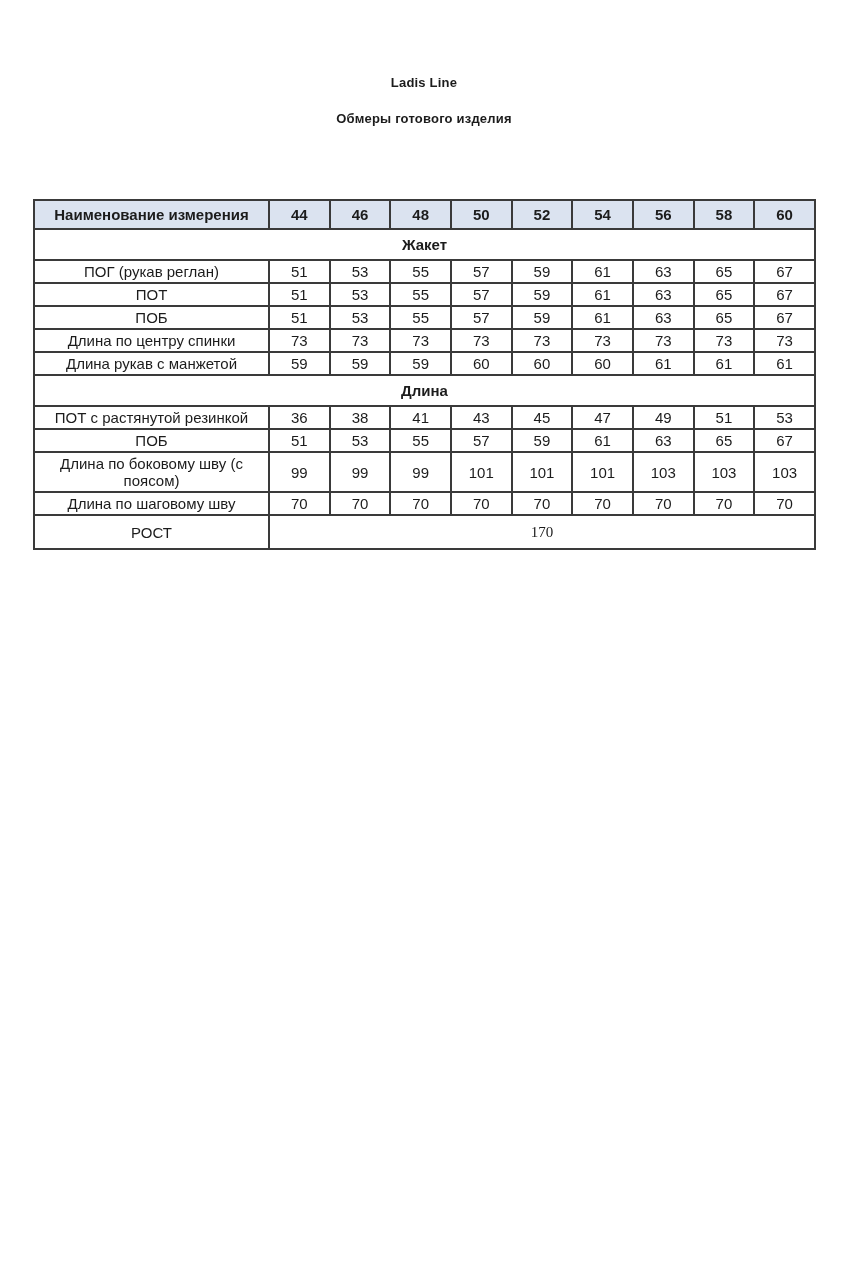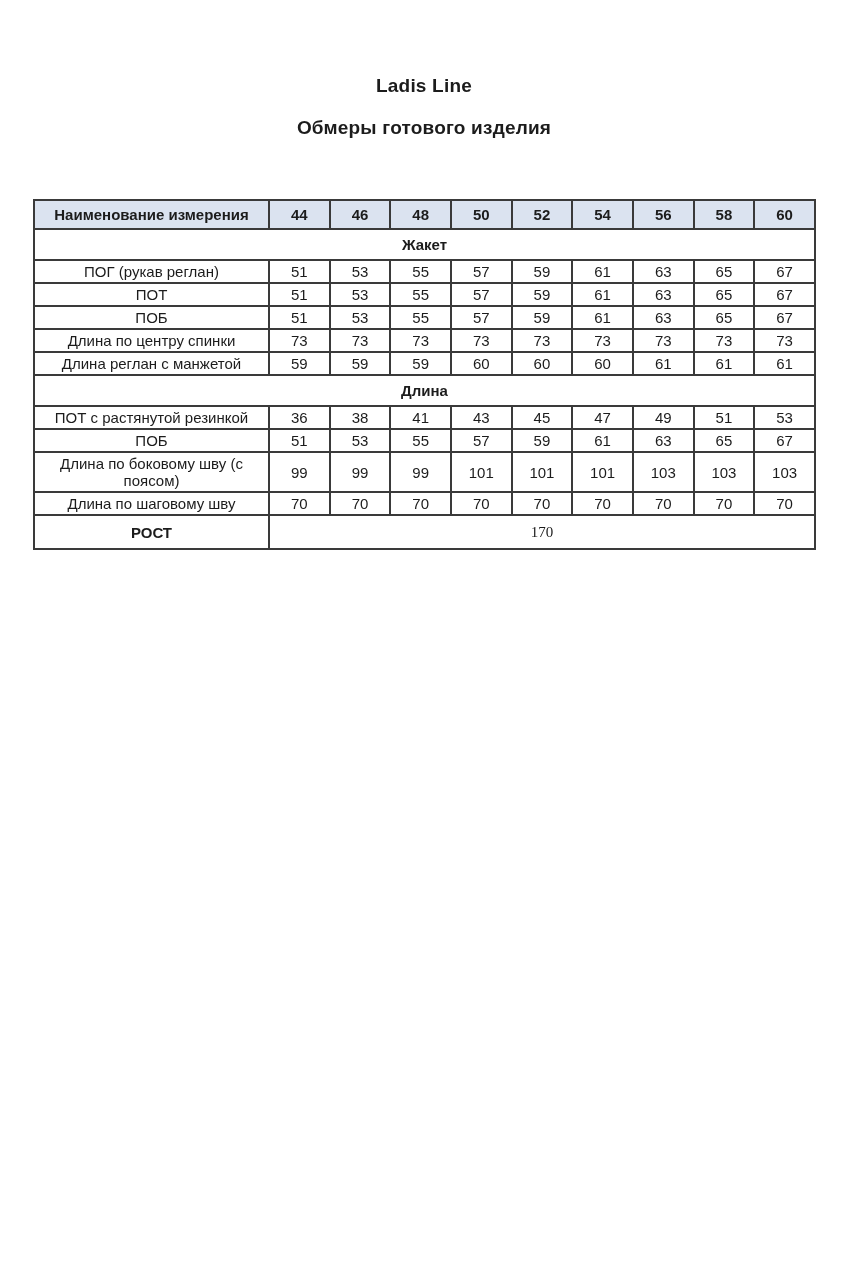--- a/index.html
+++ b/index.html
@@ -8,21 +8,21 @@
     height: 1272px;
     font-family: "Liberation Sans", sans-serif;
     color: #1c1c1c;
     position: relative;
   }
   .titles {
     padding-top: 76px;
     text-align: center;
   }
   .title-line {
-    font-size: 19px;
+    font-size: 13px;
     font-weight: bold;
     line-height: 1;
     margin-bottom: 23px;
     letter-spacing: 0.2px;
   }
   .title-line:last-child { margin-bottom: 0; }
   table.size-chart {
     position: absolute;
     left: 33px;
     top: 199px;
@@ -50,21 +50,20 @@
   .r-tall { height: 40px; }
   .r-rost { height: 34px; }
   td.label-cell {
     text-align: left;
     padding-left: 7px;
     padding-right: 10px;
   }
   td.rost-label {
     text-align: right;
     padding-right: 9px;
-    font-weight: bold;
   }
   td.rost-value {
     text-align: left;
     padding-left: 9px;
     font-family: Liberation Serif, serif;
   }
 </style>
 </head>
 <body>
 
@@ -150,21 +149,21 @@
       <td>73</td>
       <td>73</td>
       <td>73</td>
       <td>73</td>
       <td>73</td>
       <td>73</td>
       <td>73</td>
     </tr>
 
     <tr class="r-data">
-      <td class="label-cell">Длина реглан с манжетой</td>
+      <td class="label-cell">Длина рукав с манжетой</td>
       <td>59</td>
       <td>59</td>
       <td>59</td>
       <td>60</td>
       <td>60</td>
       <td>60</td>
       <td>61</td>
       <td>61</td>
       <td>61</td>
     </tr>

